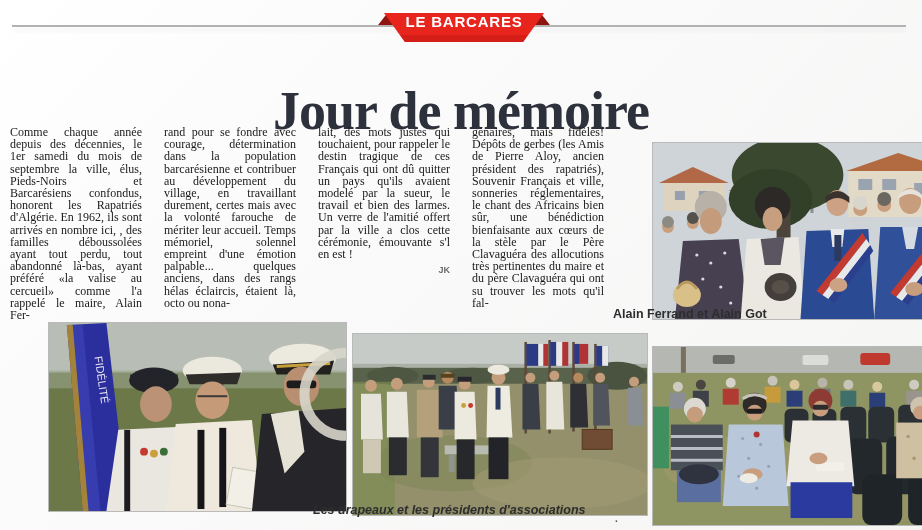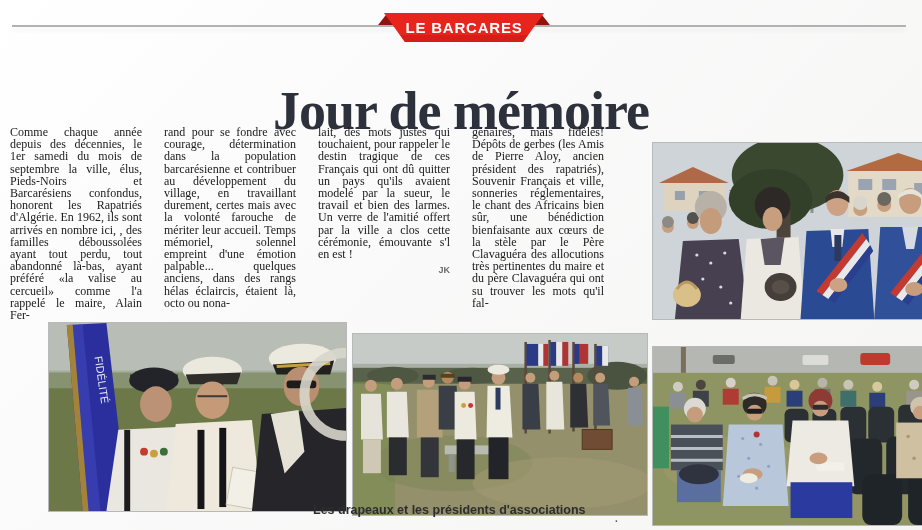--- a/index.html
+++ b/index.html
@@ -13,21 +13,21 @@
     background:#b2b2b2;box-shadow:0 4px 4px rgba(0,0,0,0.06);}
   
   .ribbon{position:absolute;left:384px;top:13px;width:160px;height:29px;z-index:5;}
   .ribbon-fold{position:absolute;top:2px;width:30px;height:10px;background:#8f1410;}
   .ribbon-fold.left{left:-2px;transform:skewX(-38deg);}
   .ribbon-fold.right{right:-2px;transform:skewX(38deg);}
   .ribbon-face{
     position:absolute;inset:0;background:#e8251d;
     clip-path:polygon(0 0,100% 0,87% 100%,13% 100%);
     box-shadow:inset 0 -7px 0 rgba(120,0,0,.18);
-    display:flex;align-items:center;justify-content:center;
+    display:flex;align-items:flex-start;justify-content:center;
   }
   .ribbon-face span{color:#ffffff;font-weight:bold;font-size:15px;letter-spacing:.8px;}
   
   .headline{position:absolute;left:0;top:44px;width:922px;text-align:center;
     font-family:Liberation Serif, serif;font-size:54px;line-height:62px;
     color:#2d313b;letter-spacing:-1px;}
   
   .article{position:absolute;left:10px;top:126px;width:594px;display:flex;gap:22px;}
   .col{width:141px;text-align:justify;font-family:"Liberation Serif",serif;
     font-size:12px;line-height:12.2px;color:#191919;hyphens:auto;}
@@ -36,21 +36,21 @@
   
   .photo{position:absolute;border:1px solid #b9b9b9;background:#fff;overflow:hidden;}
   .photo svg{display:block;width:100%;height:100%;}
   .soft{filter:blur(.45px);}
   .caption{position:absolute;font-weight:bold;font-size:12.5px;color:#2d2d2d;
     font-family:"Liberation Sans",sans-serif;}
   .caption.tiny{font-size:10px;color:#555;}
   #photo-reveil{left:8px;top:306px;width:297px;height:188px;}
   #cap-reveil{left:9px;top:499px;}
   #photo-drapeaux{left:312px;top:317px;width:294px;height:181px;}
-  #cap-drapeaux{left:313px;top:503px;}
+  #cap-drapeaux{left:313px;top:503px;font-style:italic;}
   #photo-officials{left:612px;top:126px;width:300px;height:176px;}
   #cap-officials{left:613px;top:307px;}
   #photo-audience{left:612px;top:330px;width:295px;height:178px;}
   #cap-audience{left:615px;top:513px;}
 </style>
 </head>
 <body>
 
 <div class="page">
 
@@ -148,20 +148,21 @@
         <path d="M246 52 Q258 40 270 52 L270 56 Q258 46 246 56 Z" fill="#e6e3db"></path>
         <path d="M228 84 L292 84 L298 176 L222 176 Z" fill="#30509a"></path>
         <path d="M250 84 L266 84 L262 106 L254 106 Z" fill="#d6dae2"></path>
         <path d="M286 90 L238 150 L244 154 L290 96 Z" fill="#c23a30"></path>
         <path d="M290 96 L244 154 L250 158 L294 102 Z" fill="#e8e8e8"></path>
         <path d="M294 102 L250 158 L256 162 L297 108 Z" fill="#2b3f8f"></path>
         <ellipse cx="262" cy="146" rx="9" ry="7" fill="#c79d7e"></ellipse>
       </g>
     </svg>
   </figure>
+  <figcaption class="caption" id="cap-officials">Alain Ferrand et Alain Got</figcaption>
 
   <figure class="photo" id="photo-reveil">
     <svg class="soft" viewBox="0 0 300 190" preserveAspectRatio="none">
       <rect x="0" y="0" width="300" height="190" fill="#a9b0a2"></rect>
       <rect x="0" y="0" width="300" height="55" fill="#b8bdb6"></rect>
       <rect x="0" y="50" width="300" height="140" fill="#6d7848"></rect>
       <rect x="0" y="48" width="300" height="18" fill="#9aa58c" opacity=".6"></rect>
       <rect x="168" y="58" width="8" height="18" fill="#3f4a56"></rect>
 
       <g>

